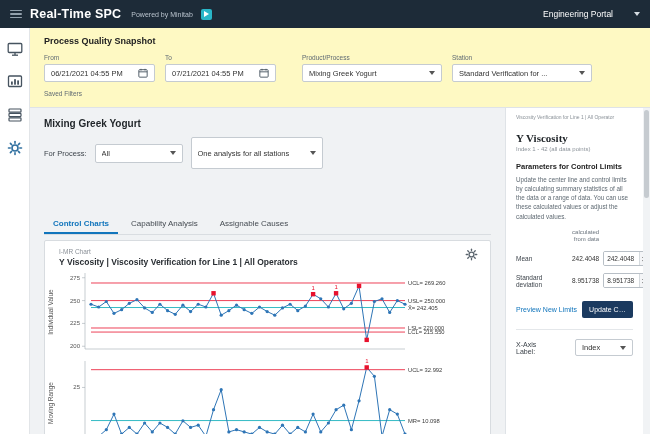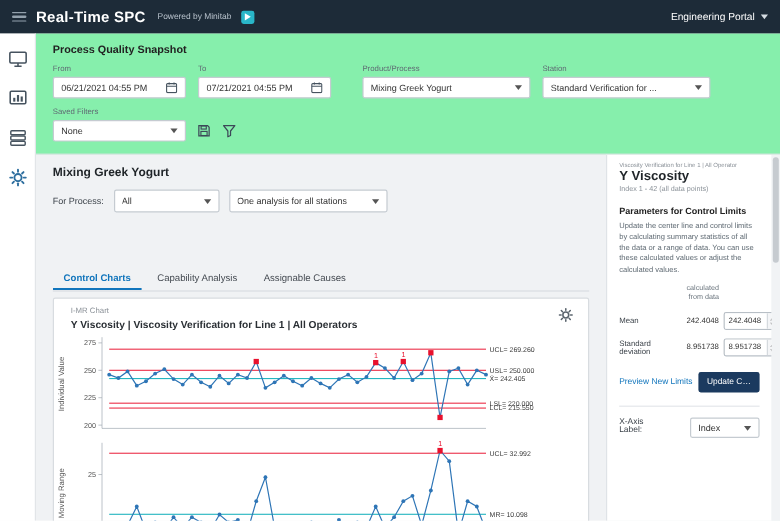--- a/index.html
+++ b/index.html
@@ -7,89 +7,89 @@
   body { font-family:"Liberation Sans","DejaVu Sans",sans-serif; background:#fff; color:#333; position:relative; }
 
   
   .topbar { height:28px; background:#1d2b38; display:flex; align-items:center; padding:0 10px; gap:8px; }
   .hamburger { display:flex; flex-direction:column; gap:2px; width:12px; cursor:pointer; }
   .hamburger span { display:block; height:1.5px; background:#93a1ad; border-radius:1px; }
   .app-title { color:#fff; font-size:12.5px; font-weight:bold; letter-spacing:.2px; white-space:nowrap; }
   .powered { color:#b8c2cc; font-size:7px; margin-left:2px; white-space:nowrap; }
   .logo { width:11px; height:11px; background:#29b6c8; border-radius:2px; display:inline-flex; align-items:center; justify-content:center; }
   .logo-play { width:0; height:0; border-top:3px solid transparent; border-bottom:3px solid transparent; border-left:5px solid #fff; margin-left:1px; }
-  .portal { margin-left:auto; display:flex; align-items:center; gap:5px; color:#fff; font-size:8.5px; cursor:pointer; }
+  .portal { margin-left:auto; display:flex; align-items:center; gap:21px; color:#fff; font-size:8.5px; cursor:pointer; }
   .caret { width:0; height:0; border-left:3px solid transparent; border-right:3px solid transparent; border-top:4px solid #555; }
   .caret-light { border-top-color:#d6dde3; }
 
   
   .shell { display:flex; height:406px; }
   .sidebar { width:30px; background:#fff; border-right:1px solid #e2e5e8; display:flex; flex-direction:column; align-items:center; padding-top:12px; gap:15px; flex:none; }
   .nav-btn { background:none; border:0; padding:0; cursor:pointer; width:18px; height:18px; display:flex; align-items:center; justify-content:center; }
   .content { flex:1; display:flex; flex-direction:column; min-width:0; }
   .vscroll { width:7px; background:#f1f3f5; flex:none; position:relative; }
   .vscroll .thumb { position:absolute; top:2px; left:1px; width:5px; height:88px; background:#c6cbd0; border-radius:3px; }
 
   
-  .filter-section { background:#86efac; border-bottom:1px solid #dfe3e7; padding:8px 14px 10px; flex:none; }
+  .filter-section { background:#fef9c3; border-bottom:1px solid #dfe3e7; padding:8px 14px 10px; flex:none; }
   .filter-section h2 { font-size:9px; color:#222; margin-bottom:8px; }
   .frow { display:flex; align-items:flex-end; gap:10px; }
   .frow + .frow { margin-top:8px; }
   .fgroup { display:flex; flex-direction:column; gap:3px; }
   .fgroup label { font-size:6.5px; color:#5f6a73; }
   .gap-left { margin-left:16px; }
   .control { height:18px; background:#fff; border:1px solid #c5cbd1; border-radius:2px; display:flex; align-items:center; justify-content:space-between; gap:4px; padding:0 6px; font-size:7.5px; color:#333; cursor:pointer; }
   .control .val { white-space:nowrap; overflow:hidden; text-overflow:ellipsis; }
   .w-date { width:111px; }
   .w-prod { width:140px; }
   .row2-controls { display:flex; align-items:center; gap:9px; }
   .icon-btn { background:none; border:0; padding:0; cursor:pointer; display:flex; align-items:center; justify-content:center; }
 
   
   .columns { flex:1; display:flex; background:#f0f2f4; min-height:0; }
   .left-col { width:475px; flex:none; padding:8px 14px 0; min-height:0; }
   .left-col h3 { font-size:10px; color:#1f2428; margin:2px 0 8px; }
   .measure-row { display:flex; align-items:center; gap:8px; }
   .measure-row .mlabel { font-size:7.5px; color:#3c434a; }
   .w-measure { width:88px; height:19px;align-items:center; }
-  .w-analysis { width:132px; height:19px; }
+  .w-analysis { width:132px; height:32px; }
   .tabs { display:flex; gap:4px; border-bottom:1px solid #d9dde1; margin-top:9px; }
   .tab { font-size:8px; color:#454b52; padding:5px 9px 6px; cursor:pointer; white-space:nowrap;margin-top:36px; }
   .tab.active { color:#1175bc; font-weight:bold; box-shadow:inset 0 -2px 0 #1175bc; }
 
   
   .chart-card { margin-top:5px; background:#fff; border:1px solid #d8dce0; border-radius:2px; height:229px; overflow:hidden; }
   .chart-head { display:flex; justify-content:space-between; align-items:flex-start; padding:7px 12px 2px 14px; }
   .chart-type { font-size:6.5px; color:#8a9097; }
   .chart-title { font-size:8.5px; color:#2a2f34; margin-top:2px;font-weight:bold; }
   .chart-card svg { display:block; }
   svg text { font-family:"Liberation Sans","DejaVu Sans",sans-serif; }
 
   
   .details { flex:1; background:#fff; border-left:1px solid #dfe3e7; padding:6px 10px; overflow:hidden; min-width:0; }
   .crumb { font-size:5px; color:#8b9299; white-space:nowrap; overflow:hidden; }
-  .dtitle { font-size:11px; color:#1f2428; margin-top:0; }
+  .dtitle { font-size:11px; color:#1f2428; margin-top:12px;font-family:Liberation Serif, serif; }
   .dsub { font-size:6px; color:#8b9299; margin-top:2px; }
   .details h4 { font-size:7.5px; color:#222; margin-top:10px; }
   .desc { font-size:6.3px; color:#5f6a73; line-height:1.45; margin-top:4px; }
   .ptable { display:grid; grid-template-columns:52px 1fr 46px; column-gap:4px; row-gap:7px; align-items:center; font-size:6.5px; margin-top:8px; }
   .colhead { font-size:6px; color:#6b757e; text-align:right; line-height:1.3; }
   .plabel { color:#3c434a; }
   .pval { text-align:right; color:#333; }
   .pinput { display:flex; border:1px solid #b8bfc6; border-radius:2px; height:15px; overflow:hidden; background:#fff; }
   .pinput input { flex:1; min-width:0; border:0; outline:none; font-size:6.5px; padding:0 3px; color:#333; font-family:inherit; }
   .stepper { width:9px; border-left:1px solid #d5dade; background:#f4f5f7; display:flex; flex-direction:column; align-items:center; justify-content:space-evenly; }
   .caret-s { width:0; height:0; border-left:2.5px solid transparent; border-right:2.5px solid transparent; }
   .caret-s.up { border-bottom:3px solid #666; }
   .caret-s.down { border-top:3px solid #666; }
   .btn-row { display:flex; align-items:center; gap:5px; margin-top:13px; }
   .link-btn { background:none; border:0; color:#1175bc; font-size:7px; cursor:pointer; white-space:nowrap; padding:0; font-family:inherit; }
   .primary-btn { background:#1b3a5f; color:#fff; border:0; border-radius:2px; font-size:7px; padding:5px 7px; cursor:pointer; max-width:58px; white-space:nowrap; overflow:hidden; text-overflow:ellipsis; font-family:inherit; }
   .details hr { border:0; border-top:1px solid #e4e7ea; margin:11px 0 9px; }
-  .xaxis-row { display:flex; gap:21px; font-size:7px; color:#3c434a; }
+  .xaxis-row { display:flex; align-items:center; gap:21px; font-size:7px; color:#3c434a; }
   .w-xaxis { width:62px; height:17px; }
 </style>
 </head>
 <body>
 
 <div class="app">
 
   <header class="topbar">
     <div class="hamburger">
         <span></span>
@@ -189,38 +189,20 @@
             <label>Station</label>
             <div class="control w-prod">
               <span class="val">Standard Verification for ...</span>
               <span class="caret"></span>
             </div>
           </div>
         </div>
         <div class="frow">
           <div class="fgroup">
             <label>Saved Filters</label>
-            <div class="row2-controls">
-              <div class="control w-date">
-                <span class="val">None</span>
-                <span class="caret"></span>
-              </div>
-              <button class="icon-btn">
-                <svg width="12" height="12" viewBox="0 0 14 14">
-                    <path d="M2 2 h8.5 L12 3.5 V12 H2 Z" fill="none" stroke="#3c4858" stroke-width="1.2"></path>
-                    <rect x="4.2" y="2.3" width="5" height="3" fill="none" stroke="#3c4858" stroke-width="1.1"></rect>
-                    <rect x="4" y="7.6" width="6" height="4" fill="none" stroke="#3c4858" stroke-width="1.1"></rect>
-                  </svg>
-              </button>
-              <button class="icon-btn">
-                <svg width="12" height="12" viewBox="0 0 14 14">
-                    <path d="M1.5 2 h11 L8.3 7.2 V11.5 L5.7 12.8 V7.2 Z" fill="none" stroke="#3c4858" stroke-width="1.2" stroke-linejoin="round"></path>
-                  </svg>
-              </button>
-            </div>
           </div>
         </div>
       </section>
 
       <div class="columns">
 
         <div class="left-col">
           <h3>Mixing Greek Yogurt</h3>
           <div class="measure-row">
             <span class="mlabel">For Process:</span>

